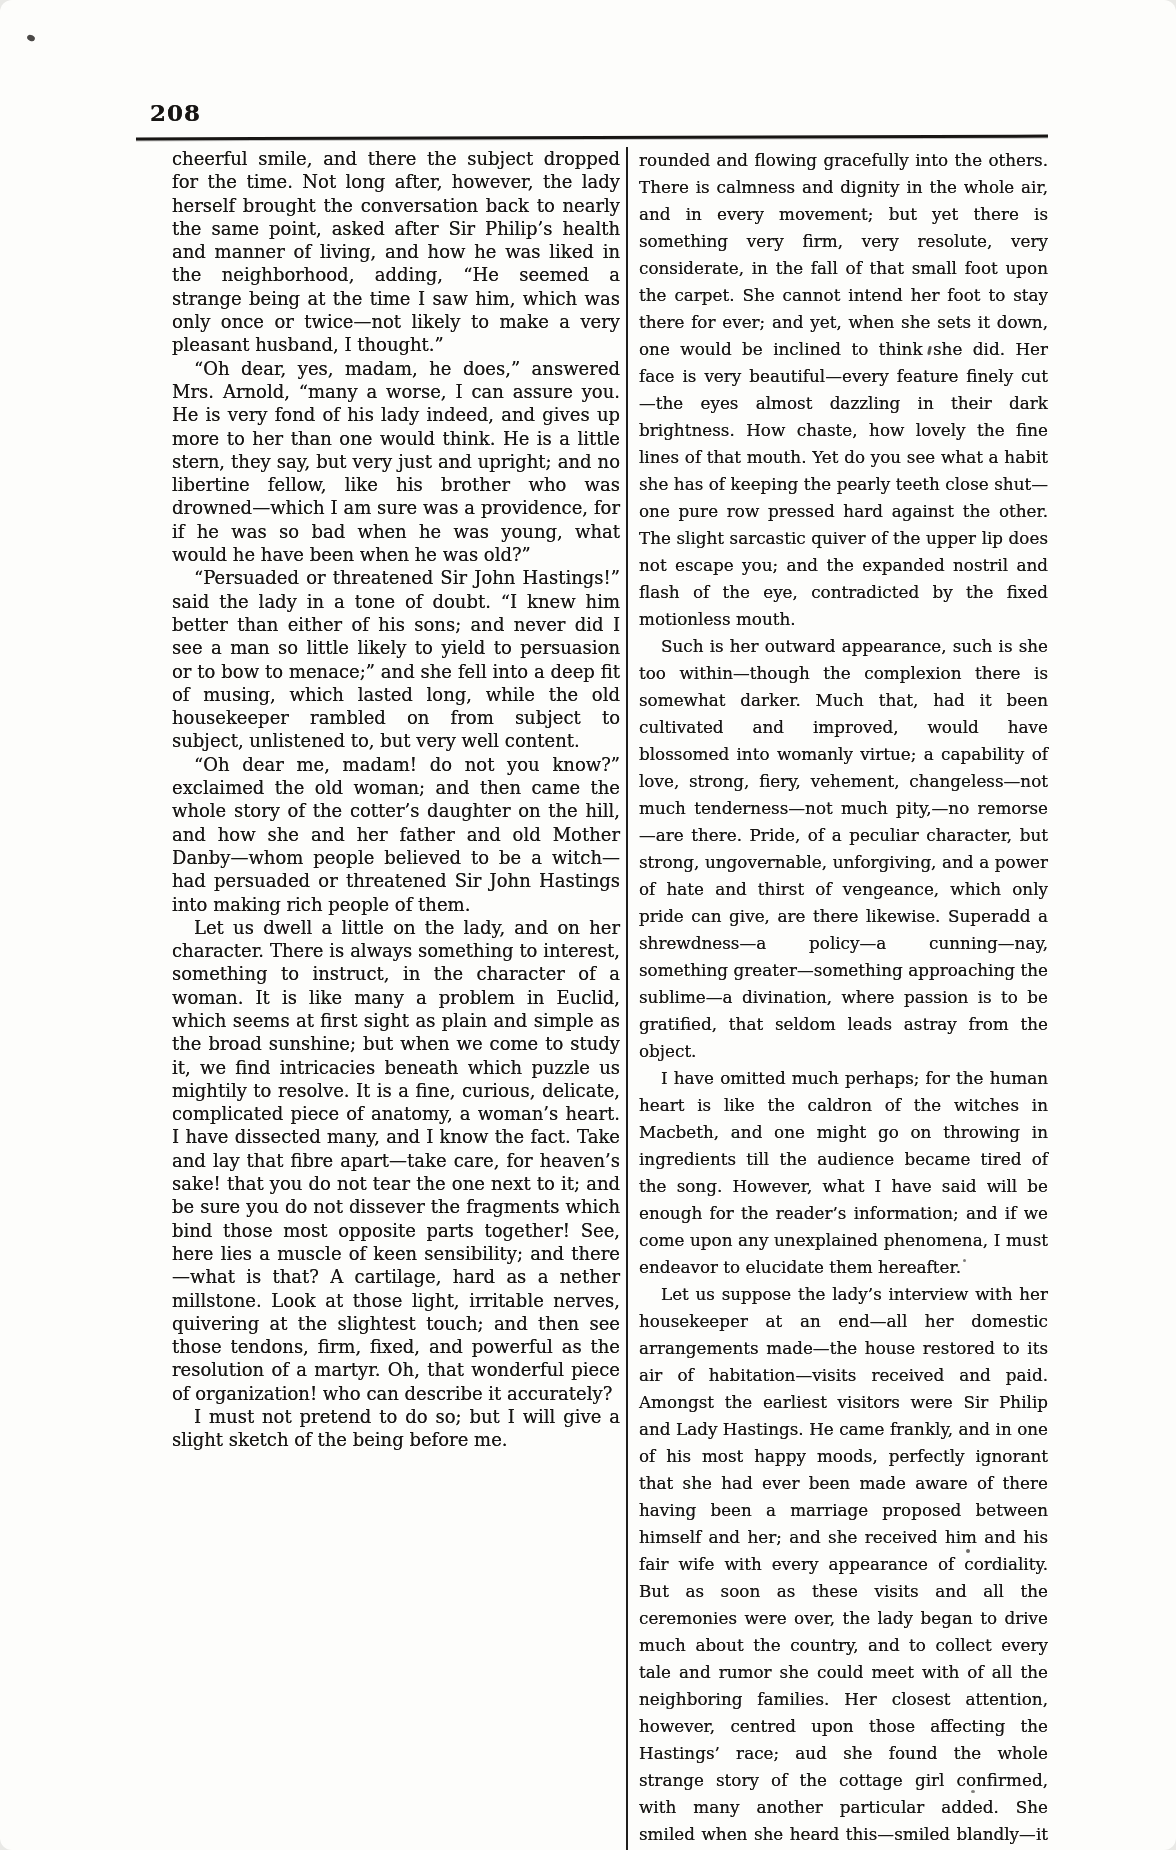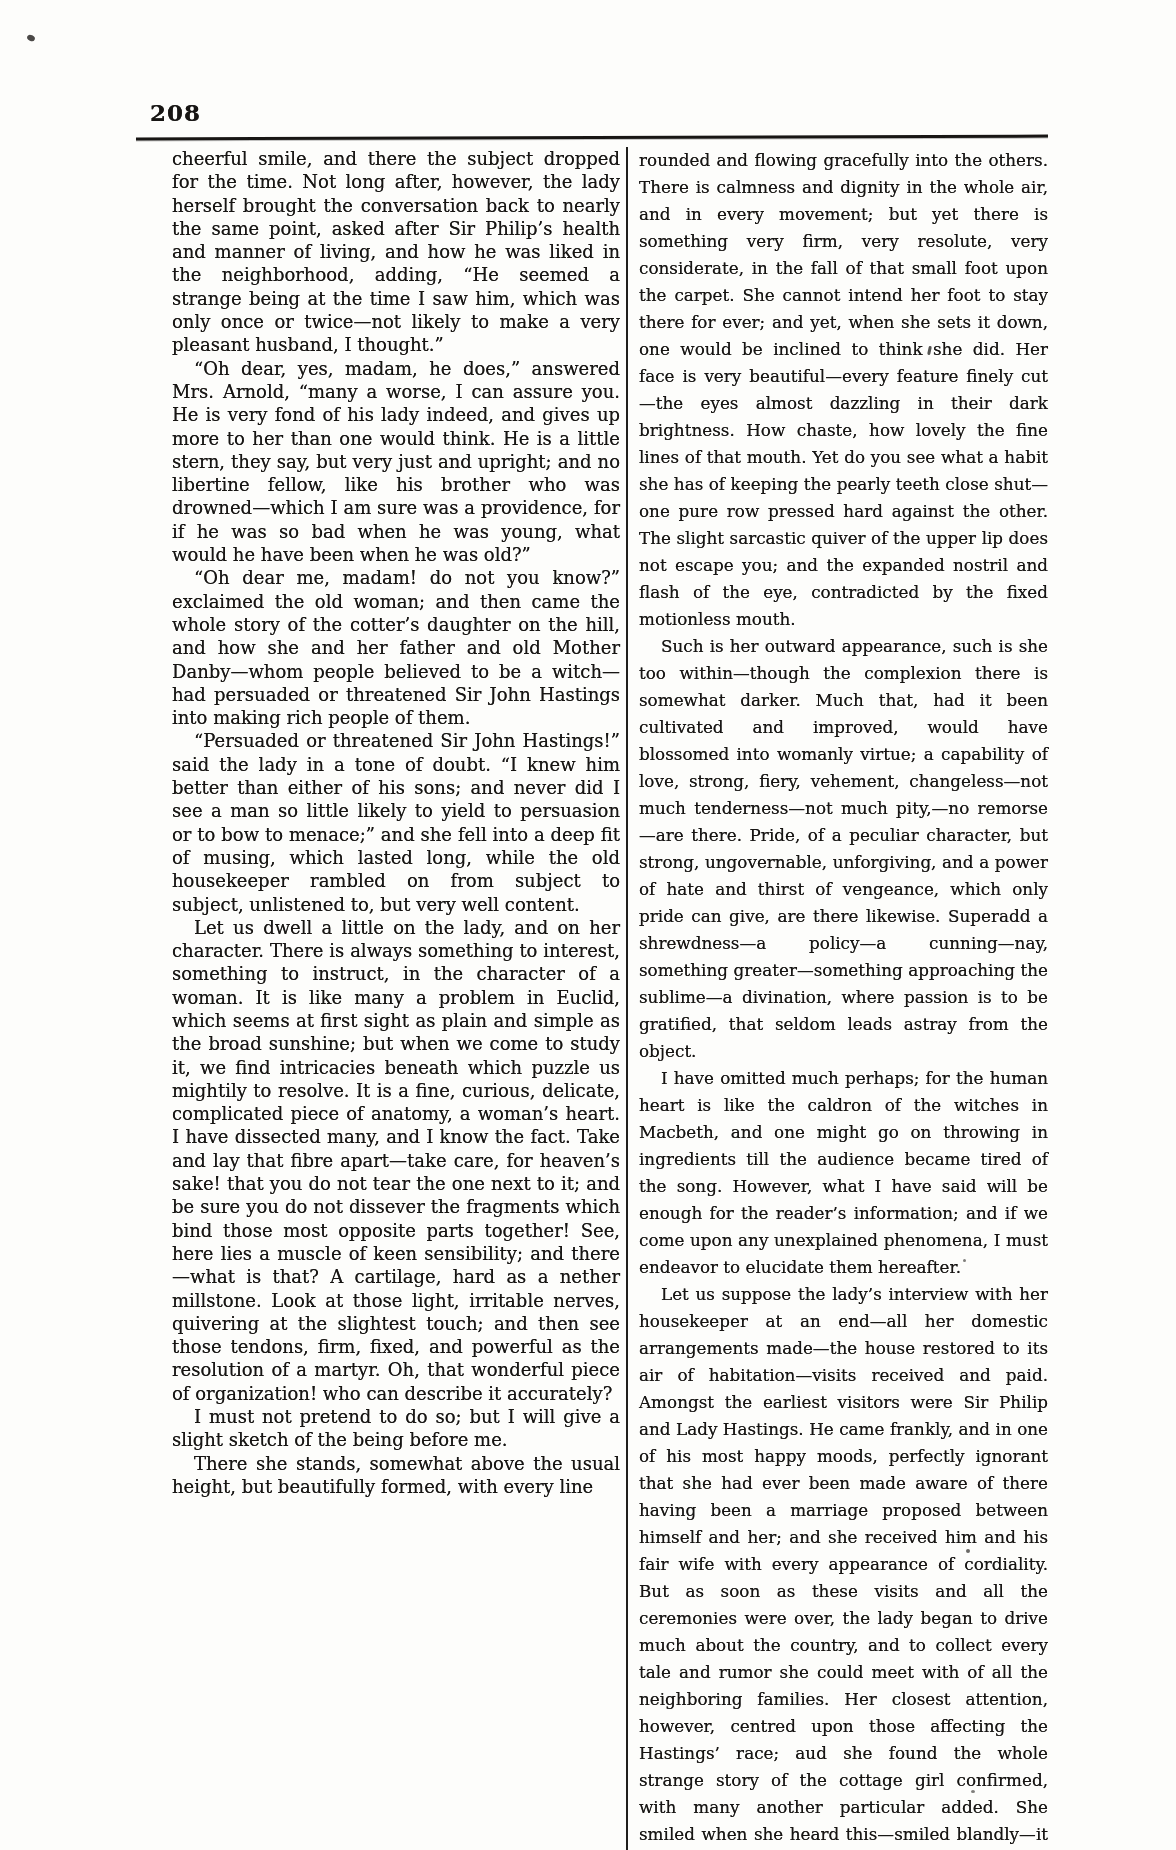--- a/index.html
+++ b/index.html
@@ -8,20 +8,21 @@
     background: #e9e9e6;
   }
   .sheet {
     position: relative;
     width: 1176px;
     height: 1850px;
     background: #fdfdfb;
     overflow: hidden;
     color: #171513;
     font-family: "DejaVu Serif", "Liberation Serif", serif;
+    border-radius: 12px;
   }
   
   .pagenum {
     position: absolute;
     left: 150px;
     top: 99px;
     font-size: 23px;
     font-weight: bold;
     letter-spacing: 1px;
     text-shadow: 0 0 0.5px rgba(0,0,0,0.75);
@@ -107,25 +108,24 @@
   <div class="speck speck-e"></div>
 
   <div class="pagenum">208</div>
   <div class="head-rule"></div>
 
   <div class="text-block">
 
     <div class="col col-left">
       <p class="noindent">cheerful smile, and there the subject dropped for the time.  Not long after, however, the lady herself brought the conversation back to nearly the same point, asked after Sir Philip’s health and manner of living, and how he was liked in the neighborhood, adding, “He seemed a strange being at the time I saw him, which was only once or twice—not likely to make a very pleasant husband, I thought.”</p>
       <p>“Oh dear, yes, madam, he does,” answered Mrs. Arnold, “many a worse, I can assure you.  He is very fond of his lady indeed, and gives up more to her than one would think.  He is a little stern, they say, but very just and upright; and no libertine fellow, like his brother who was drowned—which I am sure was a providence, for if he was so bad when he was young, what would he have been when he was old?”</p>
+      <p>“Persuaded or threatened Sir John Hastings!” said the lady in a tone of doubt.  “I knew him better than either of his sons; and never did I see a man so little likely to yield to persuasion or to bow to menace;” and she fell into a deep fit of musing, which lasted long, while the old housekeeper rambled on from subject to subject, unlistened to, but very well content.</p>
       <p>“Oh dear me, madam! do not you know?” exclaimed the old woman; and then came the whole story of the cotter’s daughter on the hill, and how she and her father and old Mother Danby—whom people believed to be a witch—had persuaded or threatened Sir John Hastings into making rich people of them.</p>
-      <p>“Persuaded or threatened Sir John Hastings!” said the lady in a tone of doubt.  “I knew him better than either of his sons; and never did I see a man so little likely to yield to persuasion or to bow to menace;” and she fell into a deep fit of musing, which lasted long, while the old housekeeper rambled on from subject to subject, unlistened to, but very well content.</p>
       <p>Let us dwell a little on the lady, and on her character.  There is always something to interest, something to instruct, in the character of a woman.  It is like many a problem in Euclid, which seems at first sight as plain and simple as the broad sunshine; but when we come to study it, we find intricacies beneath which puzzle us mightily to resolve.  It is a fine, curious, delicate, complicated piece of anatomy, a woman’s heart.  I have dissected many, and I know the fact.  Take and lay that fibre apart—take care, for heaven’s sake! that you do not tear the one next to it; and be sure you do not dissever the fragments which bind those most opposite parts together!  See, here lies a muscle of keen sensibility; and there—what is that?  A cartilage, hard as a nether millstone.  Look at those light, irritable nerves, quivering at the slightest touch; and then see those tendons, firm, fixed, and powerful as the resolution of a martyr.  Oh, that wonderful piece of organization! who can describe it accurately?</p>
       <p>I must not pretend to do so; but I will give a slight sketch of the being before me.</p>
-      <p>There she stands, somewhat above the usual height, but beautifully formed, with every line</p>
     </div>
 
     <div class="col-divider"></div>
 
     <div class="col col-right">
       <p class="noindent">rounded and flowing gracefully into the others. There is calmness and dignity in the whole air, and in every movement; but yet there is something very firm, very resolute, very considerate, in the fall of that small foot upon the carpet.  She cannot intend her foot to stay there for ever; and yet, when she sets it down, one would be inclined to think she did.  Her face is very beautiful—every feature finely cut—the eyes almost dazzling in their dark brightness.  How chaste, how lovely the fine lines of that mouth.  Yet do you see what a habit she has of keeping the pearly teeth close shut—one pure row pressed hard against the other. The slight sarcastic quiver of the upper lip does not escape you; and the expanded nostril and flash of the eye, contradicted by the fixed motionless mouth.</p>
       <p>Such is her outward appearance, such is she too within—though the complexion there is somewhat darker.  Much that, had it been cultivated and improved, would have blossomed into womanly virtue; a capability of love, strong, fiery, vehement, changeless—not much tenderness—not much pity,—no remorse—are there.  Pride, of a peculiar character, but strong, ungovernable, unforgiving, and a power of hate and thirst of vengeance, which only pride can give, are there likewise.  Superadd a shrewdness—a policy—a cunning—nay, something greater—something approaching the sublime—a divination, where passion is to be gratified, that seldom leads astray from the object.</p>
       <p>I have omitted much perhaps; for the human heart is like the caldron of the witches in Macbeth, and one might go on throwing in ingredients till the audience became tired of the song.  However, what I have said will be enough for the reader’s information; and if we come upon any unexplained phenomena, I must endeavor to elucidate them hereafter.</p>
       <p>Let us suppose the lady’s interview with her housekeeper at an end—all her domestic arrangements made—the house restored to its air of habitation—visits received and paid. Amongst the earliest visitors were Sir Philip and Lady Hastings.  He came frankly, and in one of his most happy moods, perfectly ignorant that she had ever been made aware of there having been a marriage proposed between himself and her; and she received him and his fair wife with every appearance of cordiality.  But as soon as these visits and all the ceremonies were over, the lady began to drive much about the country, and to collect every tale and rumor she could meet with of all the neighboring families.  Her closest attention, however, centred upon those affecting the Hastings’ race; aud she found the whole strange story of the cottage girl confirmed, with many another particular added.  She smiled when she heard this—smiled blandly—it seemed to give her pleasure.  She would</p>
     </div>

